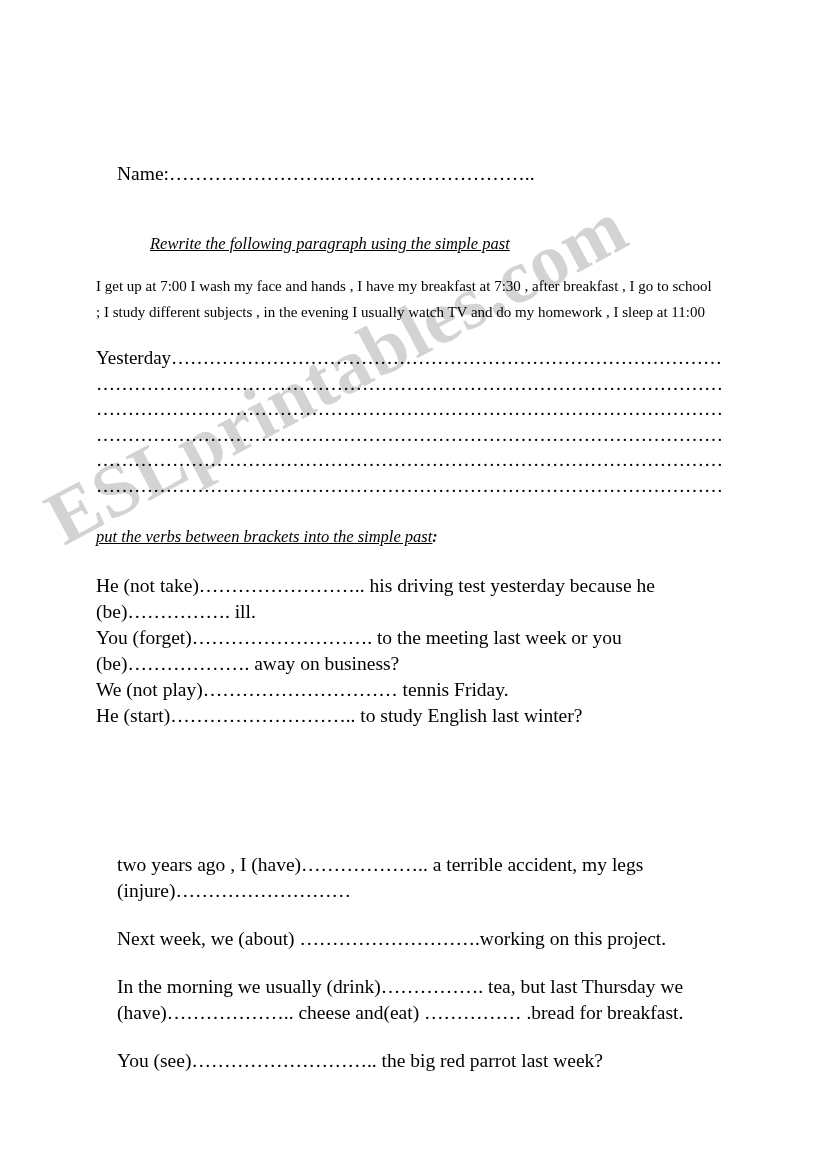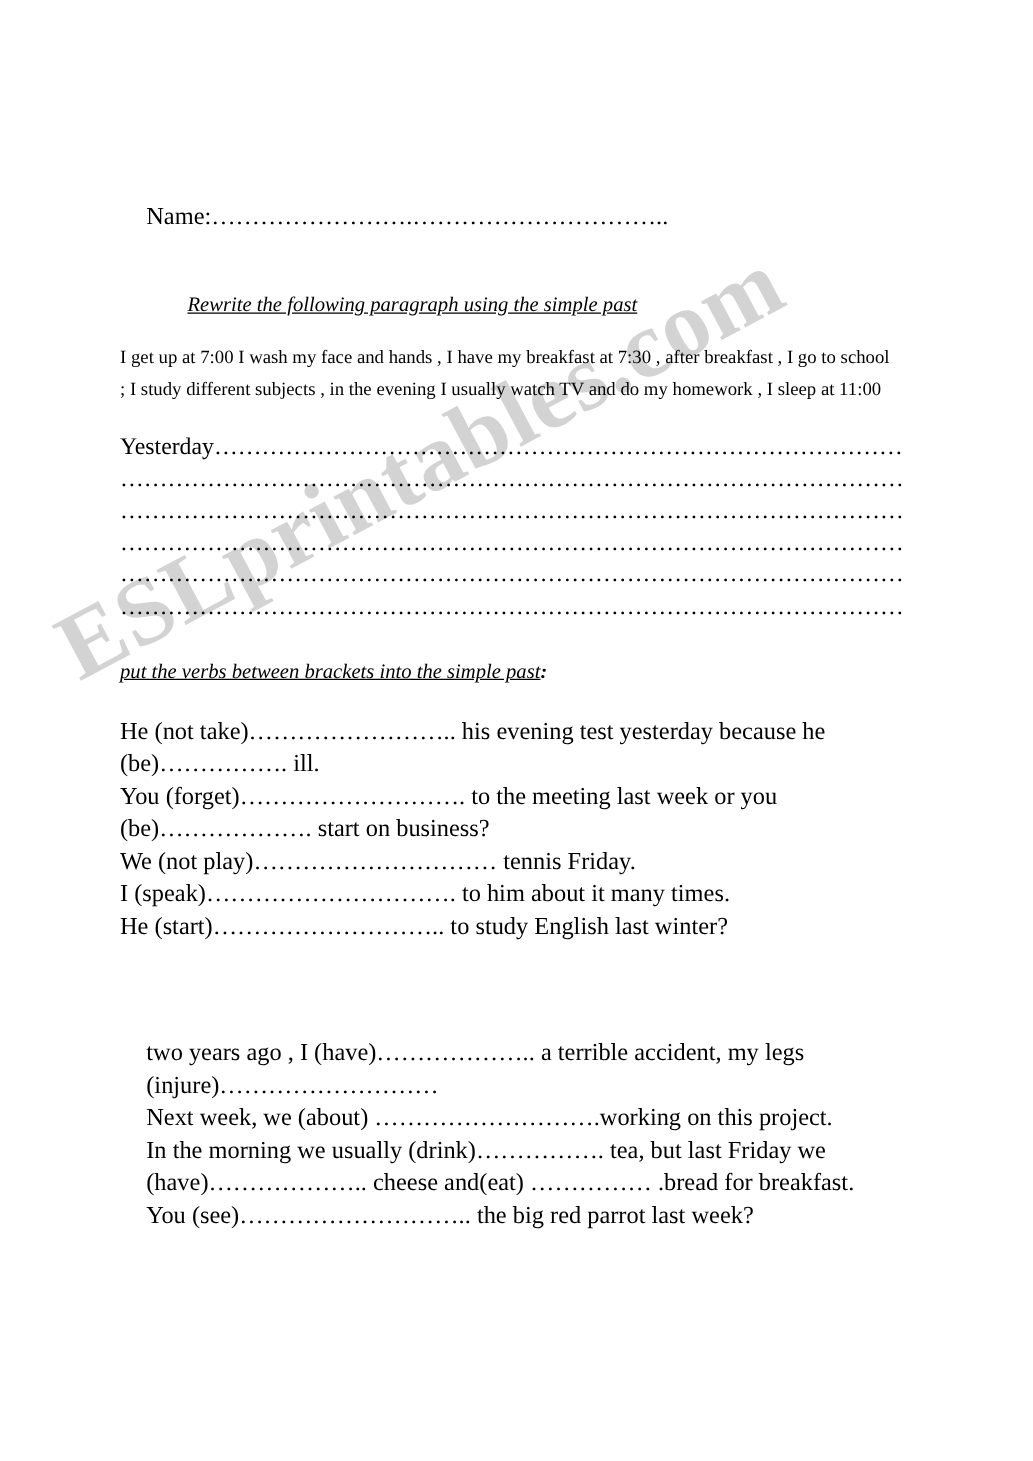--- a/index.html
+++ b/index.html
@@ -130,21 +130,21 @@
   .ex2 div { white-space: normal; }
 
   .ex3 {
     position: absolute;
     left: 117px;
     top: 830px;
     width: 630px;
     font-size: 19.5px;
     line-height: 26px;
   }
-  .ex3 div { white-space: normal; }
+  .ex3 div { white-space: normal; margin-top: 22px; }
 </style>
 </head>
 <body>
 
 <div class="page">
 
   <div class="watermark">
     <div class="watermark-text">ESLprintables.com</div>
   </div>
 
@@ -165,29 +165,28 @@
       <div>………………………………………………………………………………………………</div>
       <div>………………………………………………………………………………………………</div>
       <div>…………………………………………………………………………………………</div>
     </div>
 
     <div class="h2">
       <span class="heading"> put the verbs between brackets into the simple past</span><span class="plain">:</span>
     </div>
 
     <div class="ex2">
-      <div> He (not take)…………………….. his evening test yesterday because he (be)……………. ill.</div>
-      <div> You (forget)………………………. to the meeting last week or you (be)………………. start on business?</div>
+      <div> He (not take)…………………….. his driving test yesterday because he (be)……………. ill.</div>
+      <div> You (forget)………………………. to the meeting last week or you (be)………………. away on business?</div>
       <div> We (not play)………………………… tennis Friday.</div>
-      <div>I (speak)…………………………. to him about it many times.</div>
       <div> He (start)……………………….. to study English last winter?</div>
     </div>
 
 
     <div class="ex3">
       <div>two years ago , I (have)……………….. a terrible accident, my legs (injure)………………………</div>
       <div>Next week, we (about) ……………………….working on this project.</div>
-      <div>In the morning we usually (drink)……………. tea, but last Friday we (have)……………….. cheese and(eat) …………… .bread for breakfast.</div>
+      <div>In the morning we usually (drink)……………. tea, but last Thursday we (have)……………….. cheese and(eat) …………… .bread for breakfast.</div>
       <div>You (see)……………………….. the big red parrot last week?</div>
     </div>
 
   </div>
 </div>
 
 </body></html>

